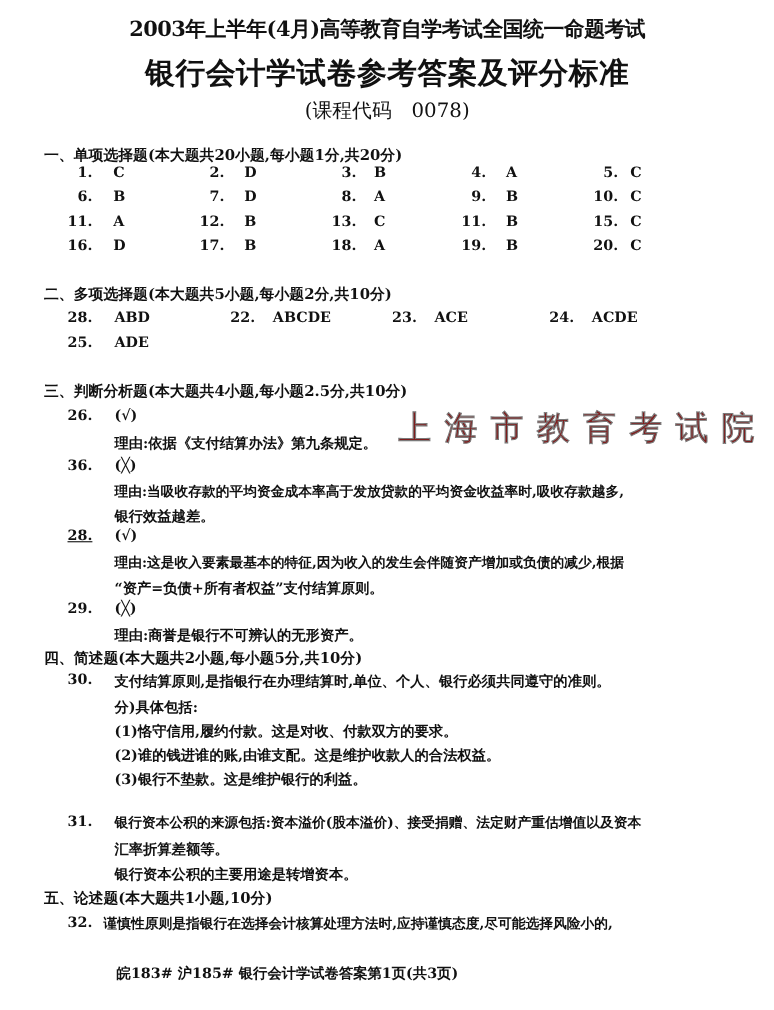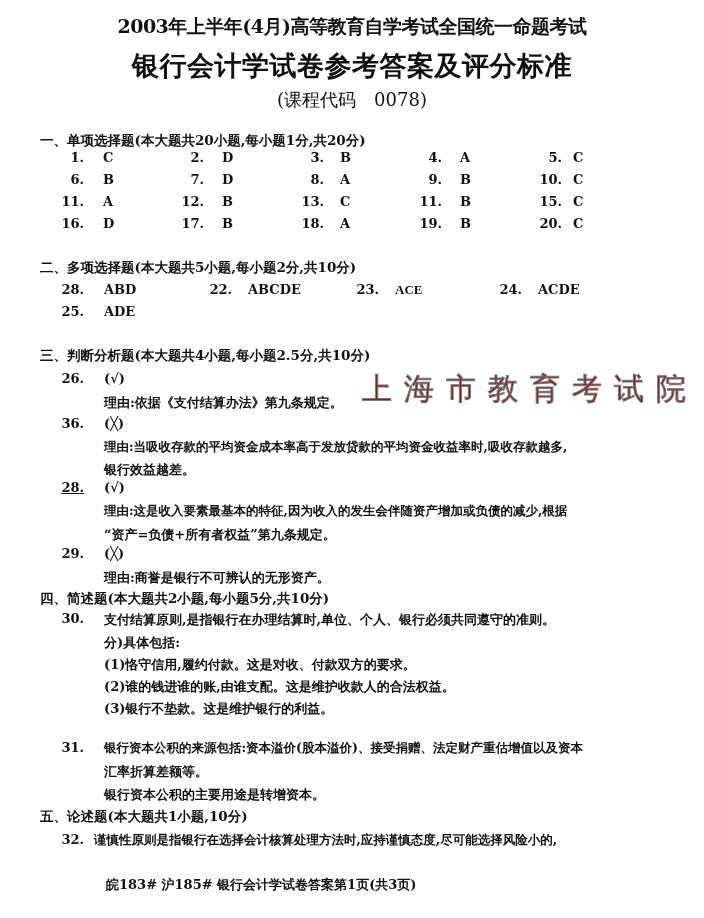--- a/index.html
+++ b/index.html
@@ -88,21 +88,21 @@
 </div>
 
 <div class="abs sec" style="top:259px;">二、多项选择题(本大题共5小题,每小题2分,共10分)</div>
 <div>
   <div class="row" style="top:282px;">
     <span class="abs num" style="left:50px;">28.</span>
       <span class="abs ans" style="left:104px;">ABD</span>
     <span class="abs num" style="left:198px;">22.</span>
       <span class="abs ans" style="left:248px;">ABCDE</span>
     <span class="abs num" style="left:345px;">23.</span>
-      <span class="abs ans" style="left:395px;font-family:Liberation Serif, serif;">ACE</span>
+      <span class="abs ans" style="left:395px;">ACE</span>
     <span class="abs num" style="left:488px;">24.</span>
       <span class="abs ans" style="left:538px;">ACDE</span>
   </div>
   <div class="row" style="top:304px;">
     <span class="abs num" style="left:50px;">25.</span>
       <span class="abs ans" style="left:104px;">ADE</span>
   </div>
 </div>
 
 <div class="abs sec" style="top:347px;">三、判断分析题(本大题共4小题,每小题2.5分,共10分)</div>
@@ -114,21 +114,21 @@
 <div class="abs stamp">上海市教育考试院</div>
 
 <span class="abs num" style="top:416px; left:50px;">36.</span>
 <span class="abs txt" style="top:416px; left:104px;">(╳)</span>
 <span class="abs txt" style="top:439px; left:104px; font-size:12.5px;">理由:当吸收存款的平均资金成本率高于发放贷款的平均资金收益率时,吸收存款越多,</span>
 <span class="abs txt" style="top:461px; left:104px;">银行效益越差。</span>
 
 <span class="abs num" style="top:480px; left:50px;text-decoration:underline;">28.</span>
 <span class="abs txt" style="top:480px; left:104px;">(√)</span>
 <span class="abs txt" style="top:503px; left:104px; font-size:12.5px;">理由:这是收入要素最基本的特征,因为收入的发生会伴随资产增加或负债的减少,根据</span>
-<span class="abs txt" style="top:526px; left:104px;">“资产=负债+所有者权益”第九条规定。</span>
+<span class="abs txt" style="top:526px; left:104px;">“资产=负债+所有者权益”支付结算原则。</span>
 
 <span class="abs num" style="top:546px; left:50px;">29.</span>
 <span class="abs txt" style="top:546px; left:104px;">(╳)</span>
 <span class="abs txt" style="top:569px; left:104px;">理由:商誉是银行不可辨认的无形资产。</span>
 
 <div class="abs sec" style="top:590px;">四、简述题(本大题共2小题,每小题5分,共10分)</div>
 
 <span class="abs num" style="top:611px; left:50px;">30.</span>
 <span class="abs txt" style="top:611px; left:104px;">支付结算原则,是指银行在办理结算时,单位、个人、银行必须共同遵守的准则。</span>
 <span class="abs txt" style="top:634px; left:104px;">分)具体包括:</span>

